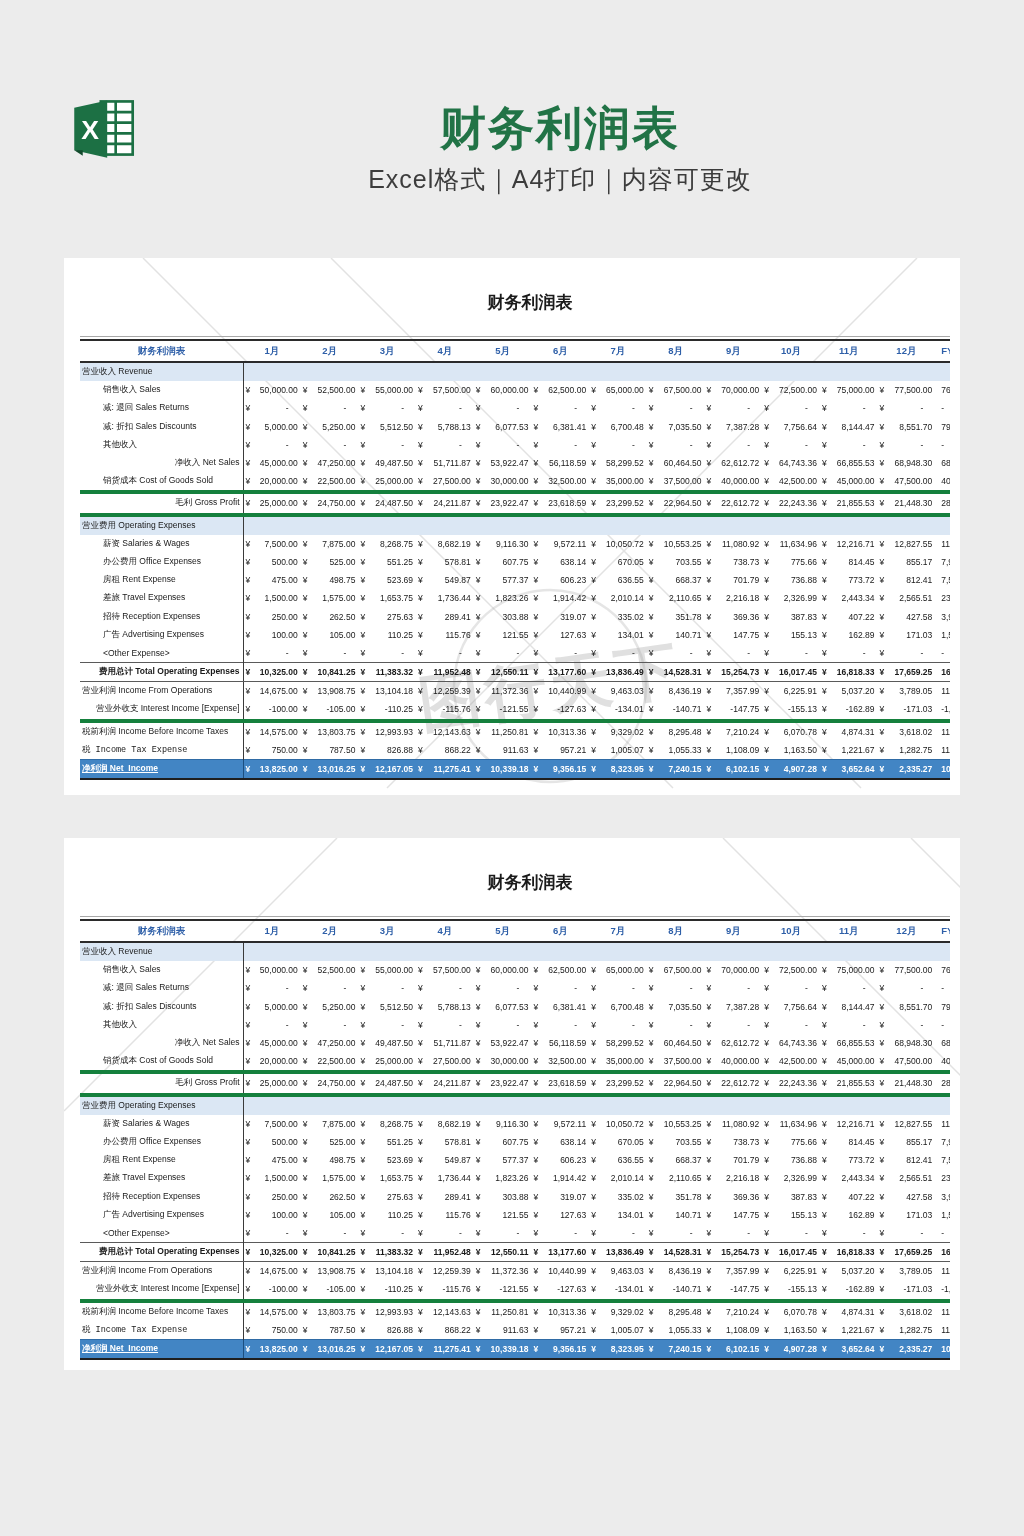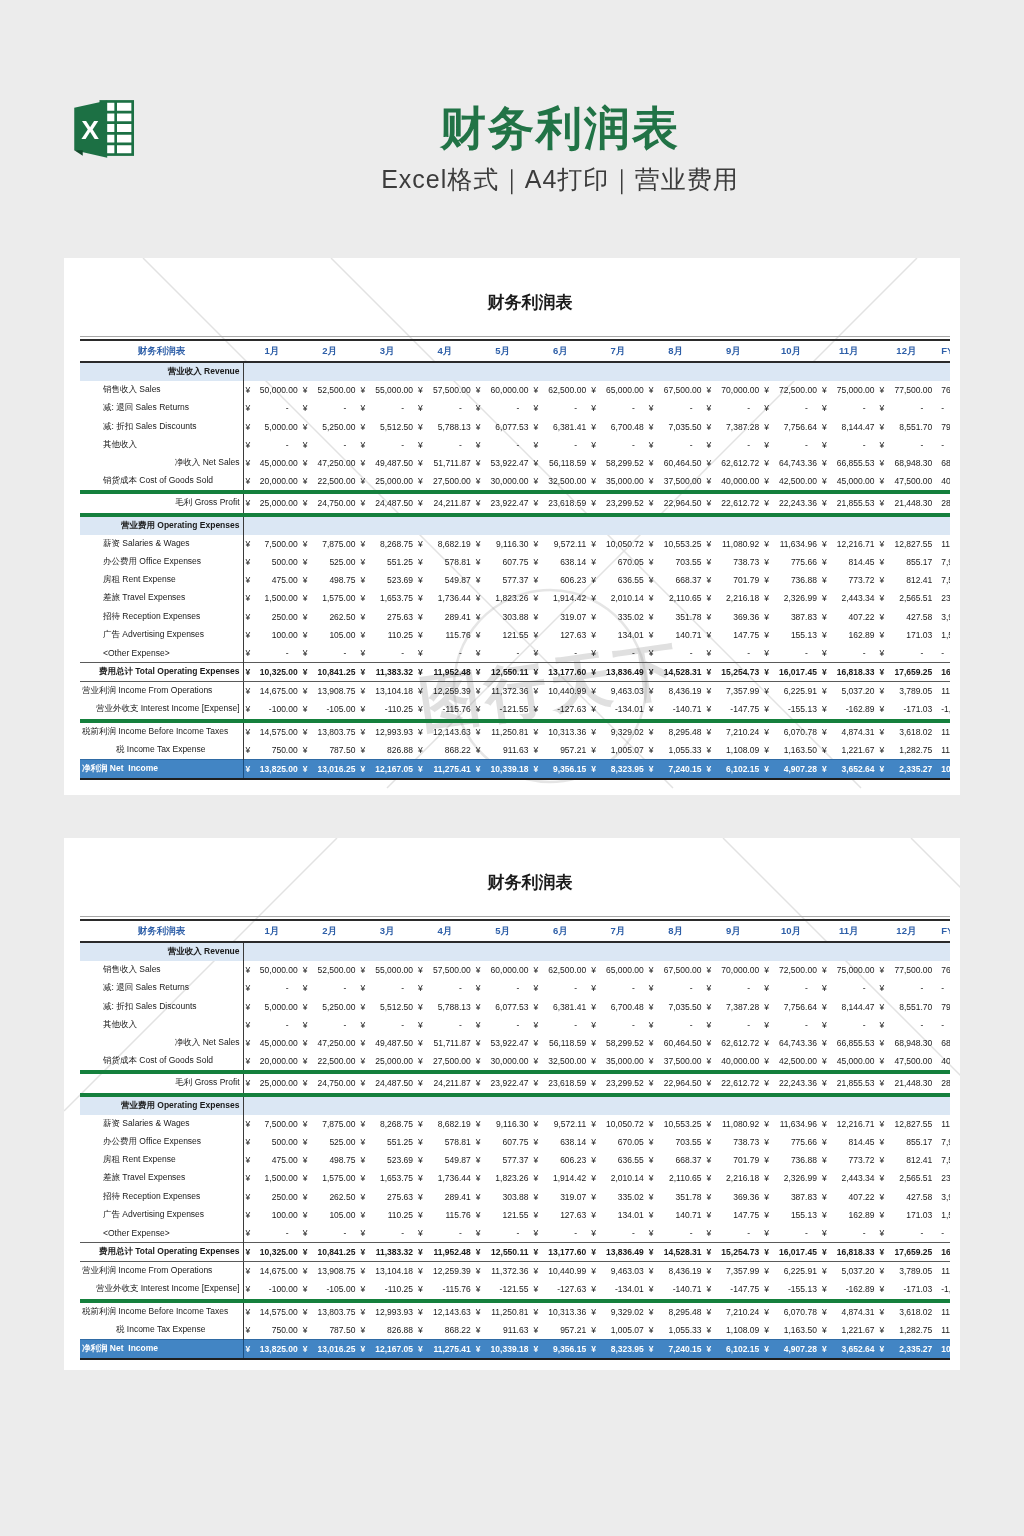--- a/index.html
+++ b/index.html
@@ -26,54 +26,54 @@
   table.ptable{border-collapse:collapse;table-layout:fixed;width:917px;
       border-top:2px solid #2b2b2b;}
   .ptable th,.ptable td{margin:0;}
   thead th{height:20px;font-size:9.5px;font-weight:bold;color:#2e5fa8;
       border-bottom:2px solid #2b2b2b;text-align:center;padding:0;}
   thead th.fy{text-align:left;padding-left:6px;overflow:hidden;}
   tbody td{height:18.2px;font-size:8.5px;color:#191919;padding:0 3px 0 2px;
       overflow:hidden;vertical-align:middle;}
   tbody td.lbl{border-right:1px solid #3a3a3a;white-space:pre;}
   tr.section td{background:#dbe7f4;}
-  tr.section td.lbl{font-weight:700;text-align:right;}
+  tr.section td.lbl{font-weight:400;}
   tr.item td.lbl{padding-left:23px;}
   tr.right td.lbl{text-align:right;margin-top:32px;}
-  tr.center td.lbl{text-align:center;}
+  tr.center td.lbl{text-align:left;font-family:Liberation Mono, monospace;}
   td.val{text-align:right;}
   td.val .yen{float:left;}
   .num.dash{padding-right:9px;}
   td.val.fy{text-align:left;padding-left:6px;}
   tr.bt td{border-top:4px solid #15803d;}
   tr.btb td{border-top:1px solid #5a5a5a;border-bottom:1px solid #5a5a5a;font-weight:bold;}
   tr.net td{background:#4285c4;color:#ffffff;font-weight:bold;
       border-top:1px solid #2f6ba5;border-bottom:2px solid #1f1f1f;}
-  tr.net td.lbl{border-right-color:#1c4f80;}
+  tr.net td.lbl{border-right-color:#1c4f80;text-decoration:underline;}
 
   
   .wm{position:absolute;left:0;top:0;pointer-events:none;z-index:1;}
 </style>
 </head>
 <body>
 
 <div>
   <svg class="logo" viewBox="0 0 64 64">
     <rect x="29" y="7" width="30" height="50" fill="#ffffff" stroke="#1c7044" stroke-width="2.5"></rect>
     <line x1="29" y1="17" x2="59" y2="17" stroke="#1c7044" stroke-width="2.5"></line>
     <line x1="29" y1="27" x2="59" y2="27" stroke="#1c7044" stroke-width="2.5"></line>
     <line x1="29" y1="37" x2="59" y2="37" stroke="#1c7044" stroke-width="2.5"></line>
     <line x1="29" y1="47" x2="59" y2="47" stroke="#1c7044" stroke-width="2.5"></line>
     <line x1="43" y1="7" x2="43" y2="57" stroke="#1c7044" stroke-width="2.5"></line>
     <polygon points="4,13 35,6 35,60 4,53" fill="#1c7044"></polygon>
     <polygon points="4,53 12,53 12,58 4,53" fill="#124a2c"></polygon>
     <text x="19" y="42" font-size="25" font-weight="bold" fill="#ffffff" text-anchor="middle" font-family="Liberation Sans, sans-serif">X</text>
   </svg>
   <div class="page-title">财务利润表</div>
-  <div class="page-subtitle">Excel格式｜A4打印｜营业费用</div>
+  <div class="page-subtitle">Excel格式｜A4打印｜内容可更改</div>
 </div>
 
 <div class="panel" id="panel1">
   <svg class="wm" width="896" height="537">
     <g stroke="#9a9a9a" stroke-width="1.5" opacity="0.28">
       <line x1="79" y1="0" x2="609" y2="530"></line>
       <line x1="267" y1="0" x2="797" y2="530"></line>
       <line x1="853" y1="0" x2="323" y2="530"></line>
     </g>
     <g transform="rotate(-8 486 428)">

